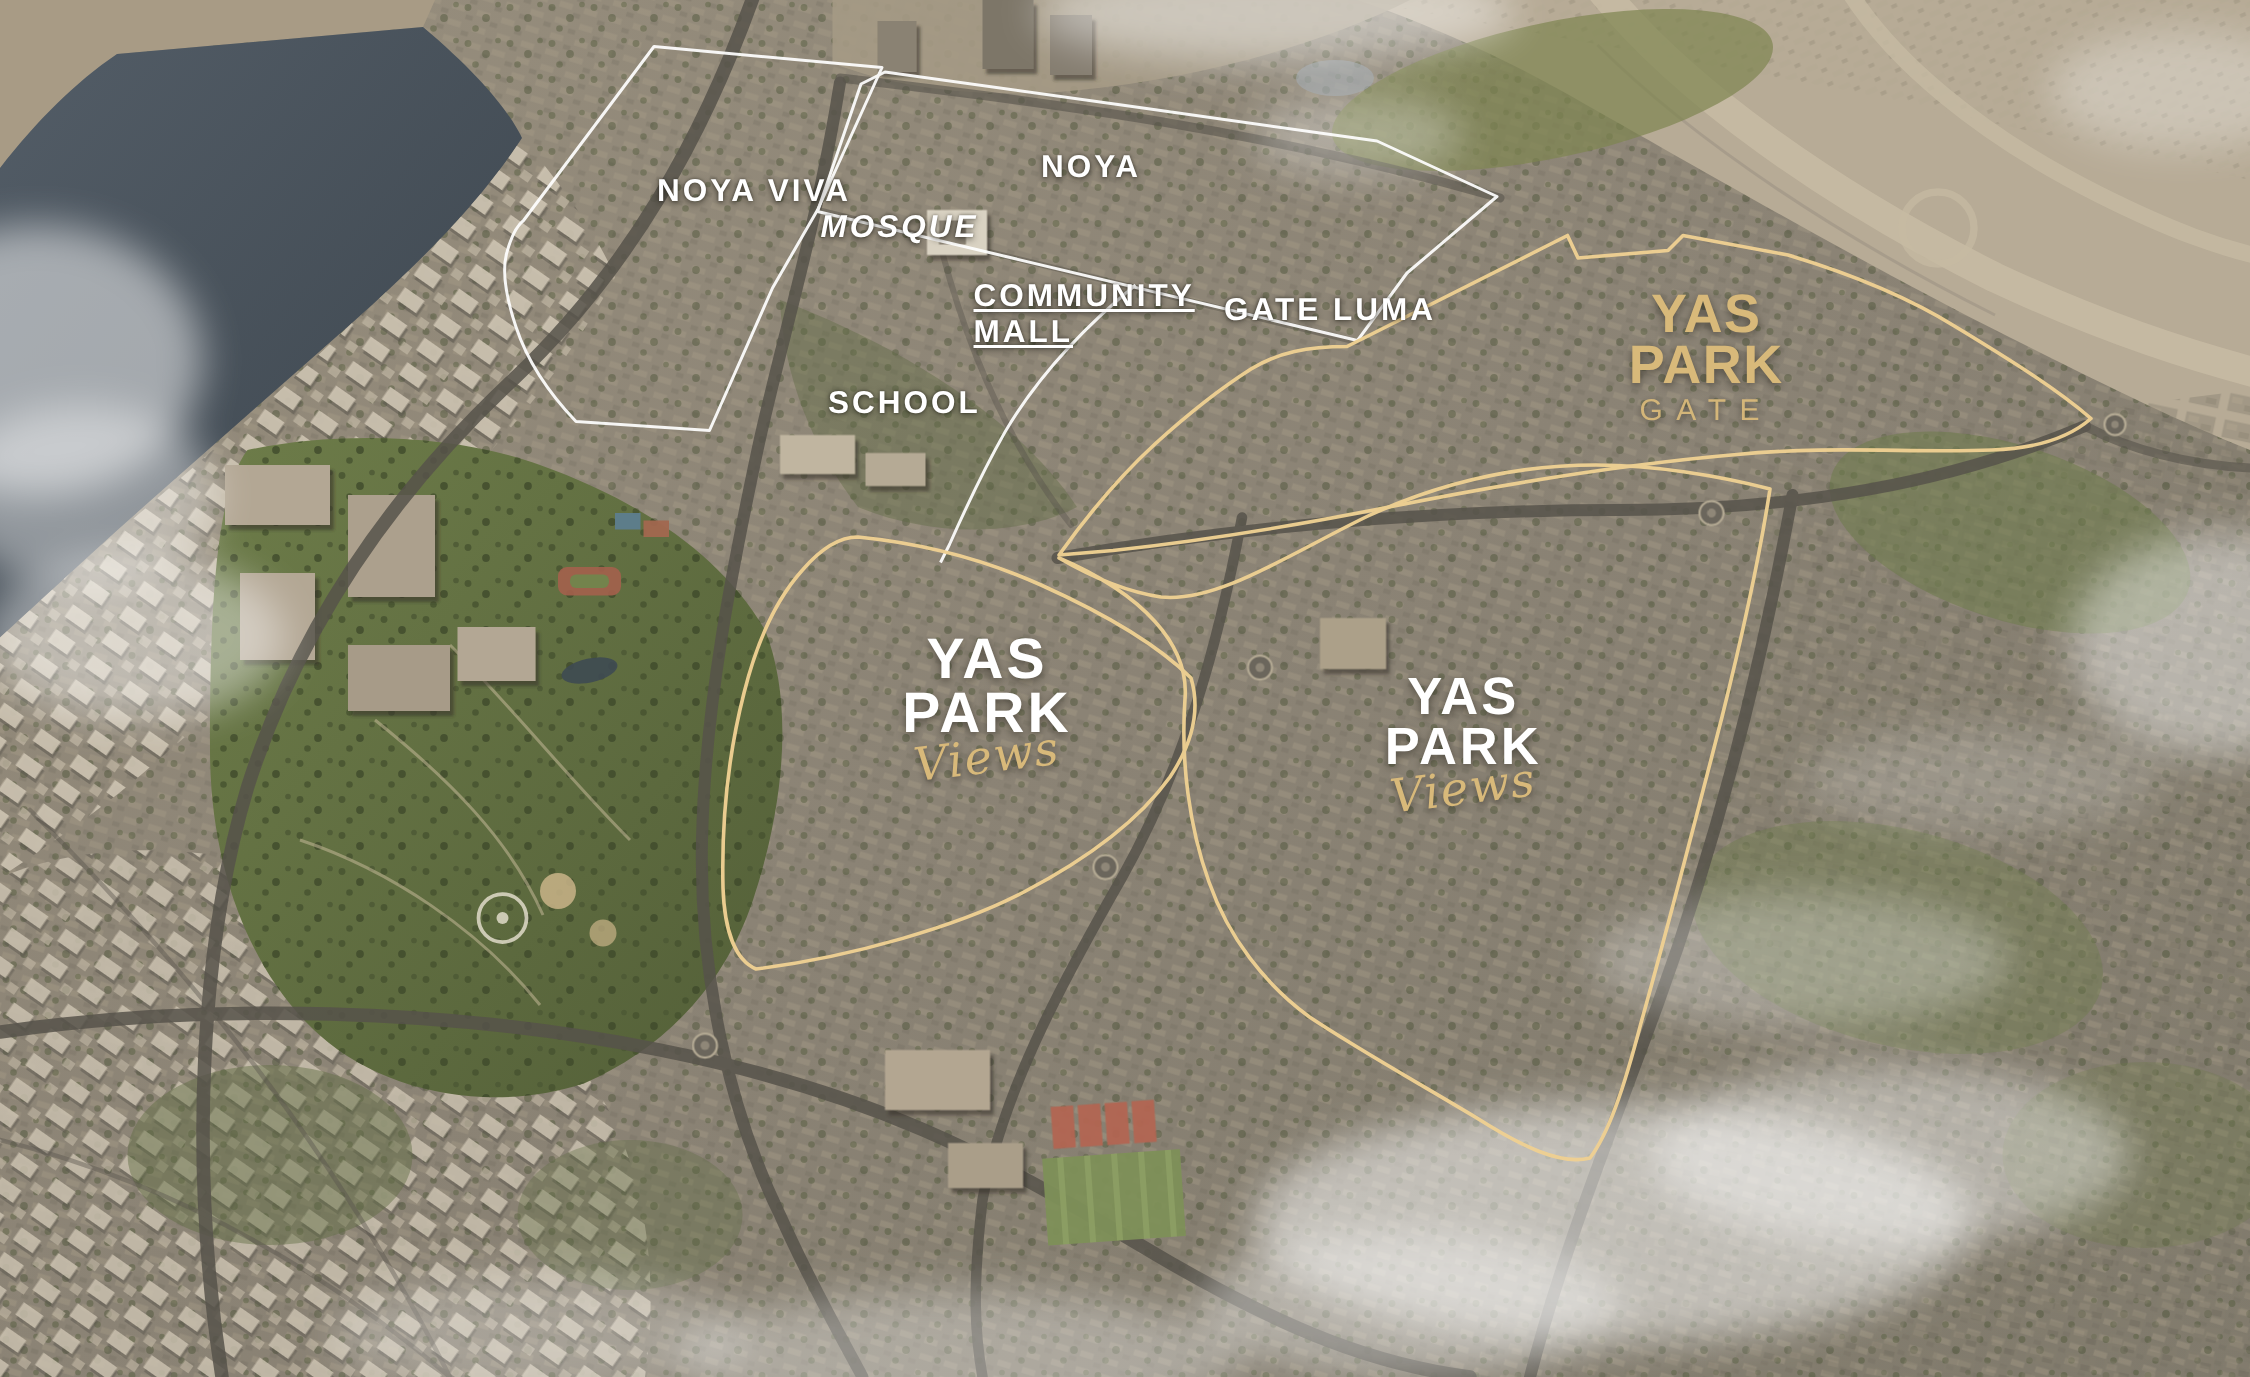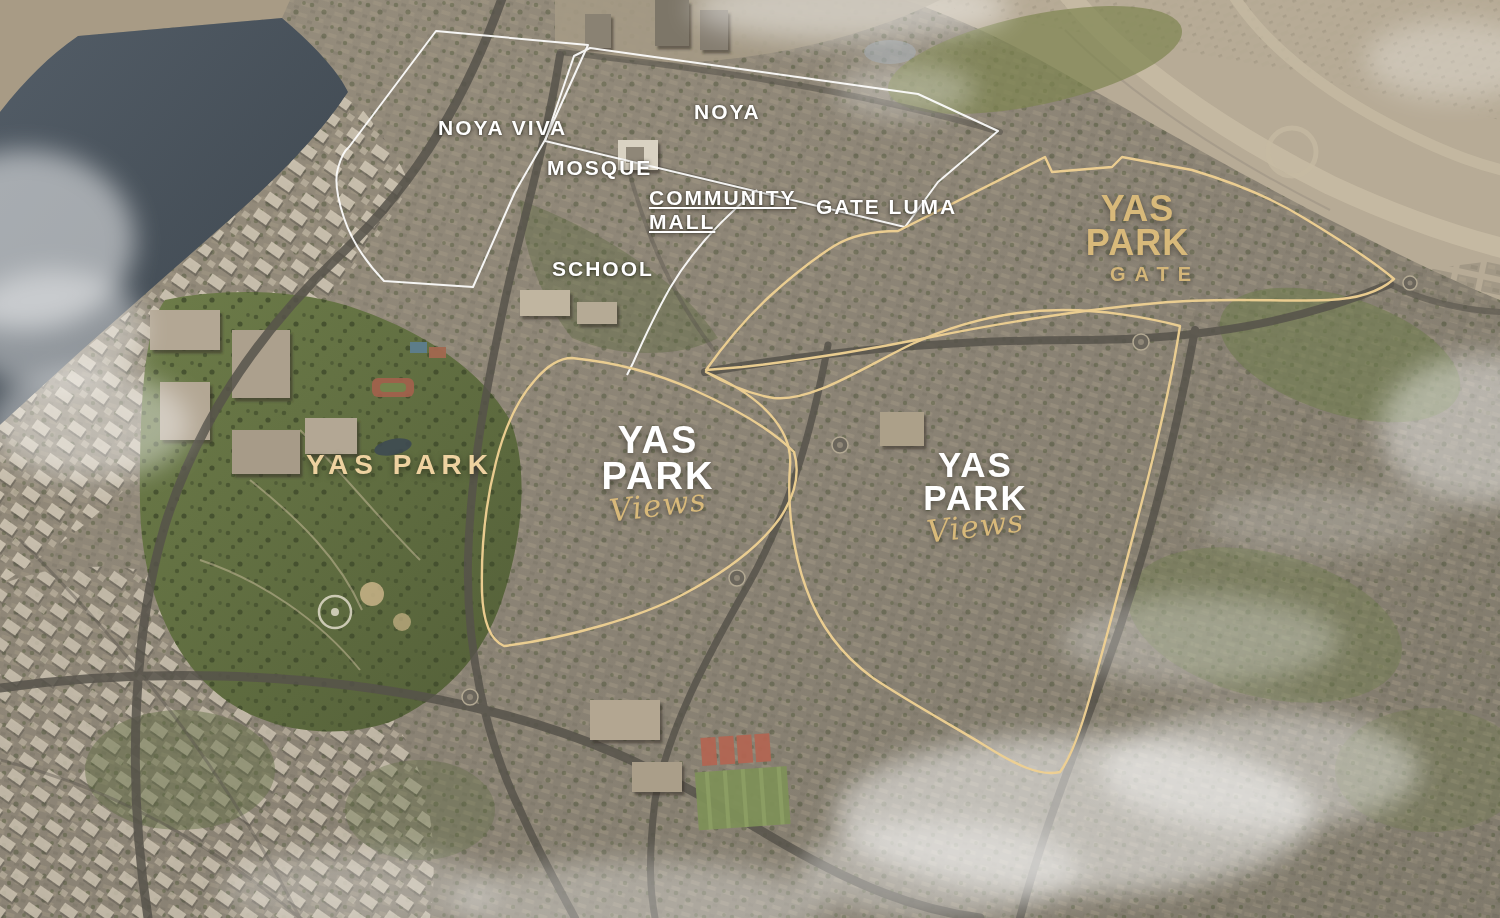--- a/index.html
+++ b/index.html
@@ -34,22 +34,22 @@
   .logo-views.small .w{font-size:35px;}
   .logo .script{
     display:block;font-family:"DejaVu Serif",serif;font-style:italic;
     color:var(--gold-text);font-size:31px;font-weight:400;
     transform:rotate(-7deg);margin-top:-3px;letter-spacing:1px;
     text-shadow:0 2px 5px rgba(20,18,12,.5);
   }
   .logo-gate{color:var(--gold-text);}
   .logo-gate .w{font-size:36px;letter-spacing:1px;}
   .logo-gate .sub{
-    display:block;font-weight:700;font-size:20px;letter-spacing:9px;
-    margin-top:5px;opacity:.95;text-shadow:0 2px 5px rgba(20,18,12,.5);text-align:right;
+    display:block;font-weight:400;font-size:20px;letter-spacing:9px;
+    margin-top:5px;opacity:.95;text-shadow:0 2px 5px rgba(20,18,12,.5);
   }
 </style>
 </head>
 <body>
 
 <div class="stage">
 
   <svg viewBox="0 0 1500 918" width="1500" height="918" aria-hidden="true">
     <defs>
       <linearGradient id="baseGrad" x1="0" y1="0" x2="1" y2="1">
@@ -243,25 +243,24 @@
     <g fill="none" style="stroke:var(--gold-boundary)" stroke-width="2.4" stroke-linejoin="round" opacity=".97">
       <path d="M706,370 C726,342 746,318 770,296 C792,276 812,260 834,246 C852,235 872,231 898,231 L1045,157 L1052,172 L1112,167 L1122,157 L1192,170 C1232,182 1272,198 1304,218 C1342,241 1372,260 1394,279 C1378,293 1356,299 1328,300 C1276,302 1218,297 1158,303 C1076,310 996,324 926,338 C856,352 788,362 742,367 Z"></path>
       <path d="M572,358 C612,362 654,372 694,390 C734,408 770,428 794,452 C800,472 796,494 780,518 C760,546 726,572 682,595 C640,617 568,638 504,646 C490,640 483,620 482,592 C481,550 485,505 496,462 C504,430 517,400 535,380 C547,366 559,358 572,358 Z"></path>
       <path d="M706,372 C730,386 754,395 774,398 C812,402 862,368 912,344 C962,321 1012,310 1064,310 C1102,310 1146,317 1180,326 C1172,378 1160,430 1148,478 C1130,548 1112,618 1094,682 C1082,728 1072,756 1060,772 C1040,777 1014,764 984,745 C944,721 906,700 873,678 C843,656 819,625 806,588 C793,552 787,508 790,466 C793,430 762,396 706,372 Z"></path>
     </g>
   </svg>
 
   <div class="labels-layer">
     <div class="map-label" style="left:406px;top:116px;margin-left:32px;">NOYA VIVA</div>
     <div class="map-label" style="left:694px;top:100px;">NOYA</div>
-    <div class="map-label" style="left:547px;top:156px;">MOSQUE</div>
+    <div class="map-label" style="left:547px;top:140px;font-style:italic;">MOSQUE</div>
     <div class="map-label wrap" style="left:649px;top:186px;width:110px;">COMMUNITY MALL</div>
     <div class="map-label" style="left:816px;top:195px;">GATE LUMA</div>
     <div class="map-label" style="left:552px;top:257px;">SCHOOL</div>
-    <div class="map-label gold" style="left:306px;top:449px;">YAS PARK</div>
 
     <div class="logo logo-gate" style="left:1075px;top:192px;width:125px;">
       <span class="w">YAS</span>
       <span class="w">PARK</span>
       <span class="sub">GATE</span>
     </div>
 
     <div class="logo logo-views" style="left:574px;top:422px;width:168px;">
       <span class="w">YAS</span>
       <span class="w">PARK</span>

